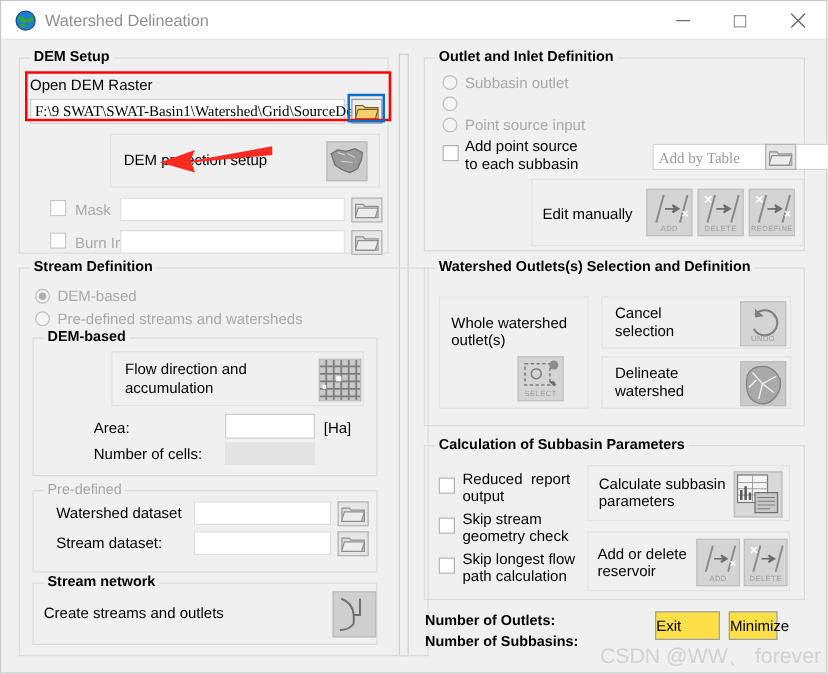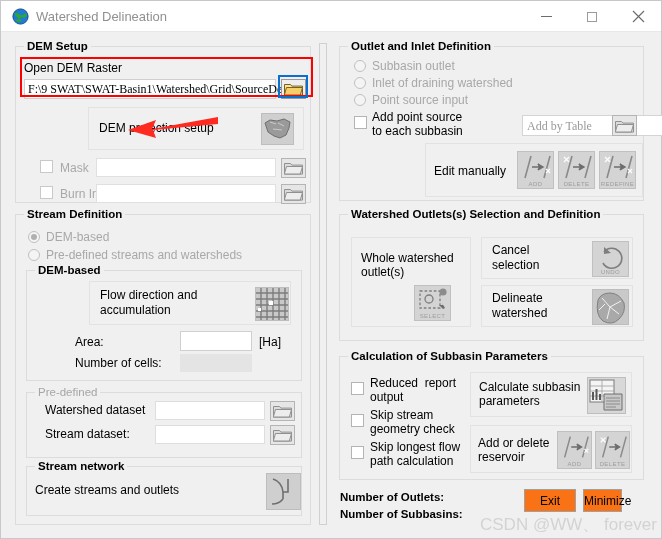--- a/index.html
+++ b/index.html
@@ -44,21 +44,21 @@
 
   .radio{position:absolute;width:12px;height:12px;border-radius:50%;border:1px solid #c0c0c0;background:#f4f4f4;box-sizing:border-box;}
   .radio.on::after{content:"";position:absolute;left:2px;top:2px;width:6px;height:6px;border-radius:50%;background:#b0b0b0;}
   .checkbox{position:absolute;width:13px;height:13px;border:1px solid #b4b4b4;background:#fff;box-sizing:border-box;}
   .checkbox.dim{border-color:#c9c9c9;}
 
   .iconbtn{position:absolute;background:#d4d4d4;border:1px solid #c0c0c0;box-sizing:border-box;}
   .iconbtn .cap{position:absolute;left:0;right:0;bottom:1px;text-align:center;font-size:6px;color:#9d9d9d;letter-spacing:.4px;}
   .iconimg{position:absolute;background:#cfcfcf;border:1px solid #bdbdbd;box-sizing:border-box;}
 
-  .pushbtn{position:absolute;background:#f97316;border:1px solid #a0a0a0;box-sizing:border-box;text-align:center;font-size:12px;color:#000;line-height:22px;}
+  .pushbtn{position:absolute;background:#fde047;border:1px solid #a0a0a0;box-sizing:border-box;font-size:12px;color:#000;line-height:22px;}
 
   .divider{position:absolute;border:1px solid #d0d0d0;background:#f0f0f0;box-sizing:border-box;}
 
   .redbox{position:absolute;border:2px solid #ff0000;box-sizing:border-box;pointer-events:none;}
   .bluebox{position:absolute;border:2px solid #0b6fd0;box-sizing:border-box;pointer-events:none;}
 
   .watermark{position:absolute;font-size:17px;color:#d3d3d3;font-family:"Liberation Sans",sans-serif;white-space:nowrap;}
 </style>
 </head>
 <body>
@@ -144,21 +144,21 @@
       <svg width="19" height="14" viewBox="0 0 19 14" style="position:absolute;left:2px;top:2px;">
         <path d="M0.5 2.5 h6 l1.4 1.6 h10.6 v9 h-18z" fill="#dcdcdc" stroke="#909090" stroke-width="1"></path>
         <path d="M2.5 5.5 h16 l-2.2 7.5 h-16z" fill="#ededed" stroke="#909090" stroke-width="1"></path>
       </svg>
     </div>
   </div>
 
   <div class="redbox" style="left:19px;top:56px;width:293px;height:40px;"></div>
   <div class="bluebox" style="left:277px;top:74px;width:30px;height:23px;"></div>
 
-  <div class="group" style="left:14px;top:213px;width:296px;height:311px;">
+  <div class="group" style="left:14px;top:213px;width:328px;height:311px;">
     <div class="g-label">Stream Definition</div>
 
     <div class="radio on" style="left:12px;top:16px;"></div>
     <div class="txt muted-txt" style="left:30px;top:15px;font-size:12px;">DEM-based</div>
 
     <div class="radio" style="left:12px;top:34px;"></div>
     <div class="txt muted-txt" style="left:30px;top:33px;font-size:12px;">Pre-defined streams and watersheds</div>
 
     <div class="group thin" style="left:10px;top:55px;width:276px;height:111px;">
       <div class="g-label" style="font-weight:bold;">DEM-based</div>
@@ -230,21 +230,20 @@
     </div>
   </div>
 
   <div class="group" style="left:338px;top:45px;width:305px;height:155px;">
     <div class="g-label">Outlet and Inlet Definition</div>
 
     <div class="radio" style="left:14px;top:13px;"></div>
     <div class="txt muted-txt" style="left:32px;top:12px;font-size:12px;">Subbasin outlet</div>
 
     <div class="radio" style="left:14px;top:30px;"></div>
-    <div class="txt muted-txt" style="left:32px;top:29px;font-size:12px;">Inlet of draining watershed</div>
 
     <div class="radio" style="left:14px;top:47px;"></div>
     <div class="txt muted-txt" style="left:32px;top:46px;font-size:12px;">Point source input</div>
 
     <div class="checkbox" style="left:14px;top:69px;"></div>
     <div class="txt" style="left:32px;top:63px;font-size:12px;">Add point source</div>
     <div class="txt" style="left:32px;top:77px;font-size:12px;">to each subbasin</div>
 
     <div class="textbox" style="left:134px;top:68px;width:157px;height:21px;border-color:#d4d4d4;margin-left:48px;">
       <span class="ph">Add by Table</span>

